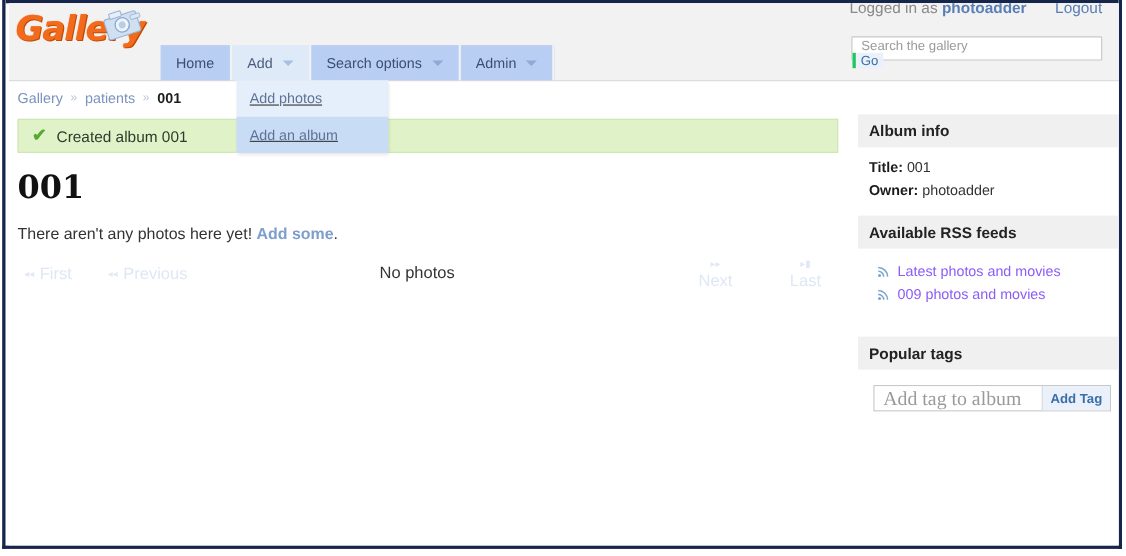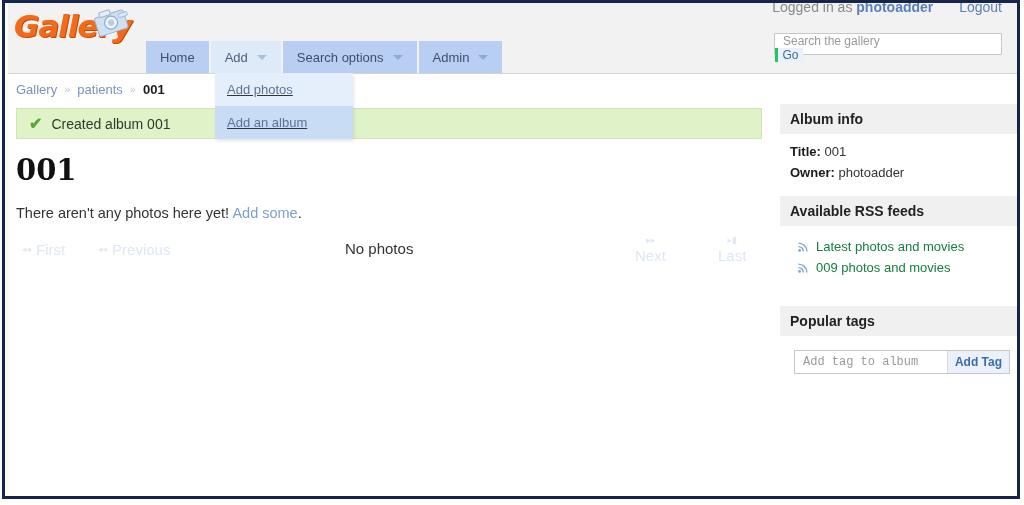--- a/index.html
+++ b/index.html
@@ -268,21 +268,21 @@
     font-weight: bold;
     color: #111111;
     line-height: 1.1;
   }
 
   #empty-note {
     margin: 18px 0 0 8px;
     font-size: 14.5px;
     color: #333333;
   }
-  #empty-note a { color: #7e9ecb; text-decoration: none; }
+  #empty-note a { color: #7e9ecb; text-decoration: none; font-weight: bold; }
 
   
   #pager {
     position: absolute;
     left: 0;
     top: 128px;
     width: 762px;
     height: 50px;
   }
   .pg {
@@ -335,43 +335,43 @@
     color: #333333;
   }
   .kv { margin-bottom: 6px; }
   .kv b { color: #1b1b1b; }
   .rss-row {
     display: flex;
     align-items: center;
     gap: 7px;
     padding: 3px 0 3px 8px;
   }
-  .rss-row a { color: #15803d; text-decoration: none; font-size: 13px; }
+  .rss-row a { color: #8b5cf6; text-decoration: none; font-size: 13px; }
   .rss-ico {
     width: 11px; height: 11px;
     position: relative;
     flex: 0 0 auto;
   }
 
   #tag-form {
     margin: 14px 10px 0 14px;
     height: 24px;
     border: 1px solid #c8c8c8;
     background: #ffffff;
     display: flex;
     align-items: stretch;
     box-sizing: border-box;
   }
   #tag-input {
     flex: 1 1 auto;
     border: none;
     outline: none;
     padding: 0 8px;
-    font-family: Liberation Mono, monospace;
-    font-size: 12px;
+    font-family: Liberation Serif, serif;
+    font-size: 18px;
     color: #555;
     background: transparent;
     min-width: 0;
   }
   #tag-input::placeholder { color: #9a9a9a; }
   #tag-submit {
     flex: 0 0 auto;
     padding: 0 7px;
     background: #eaf1fb;
     border: none;

